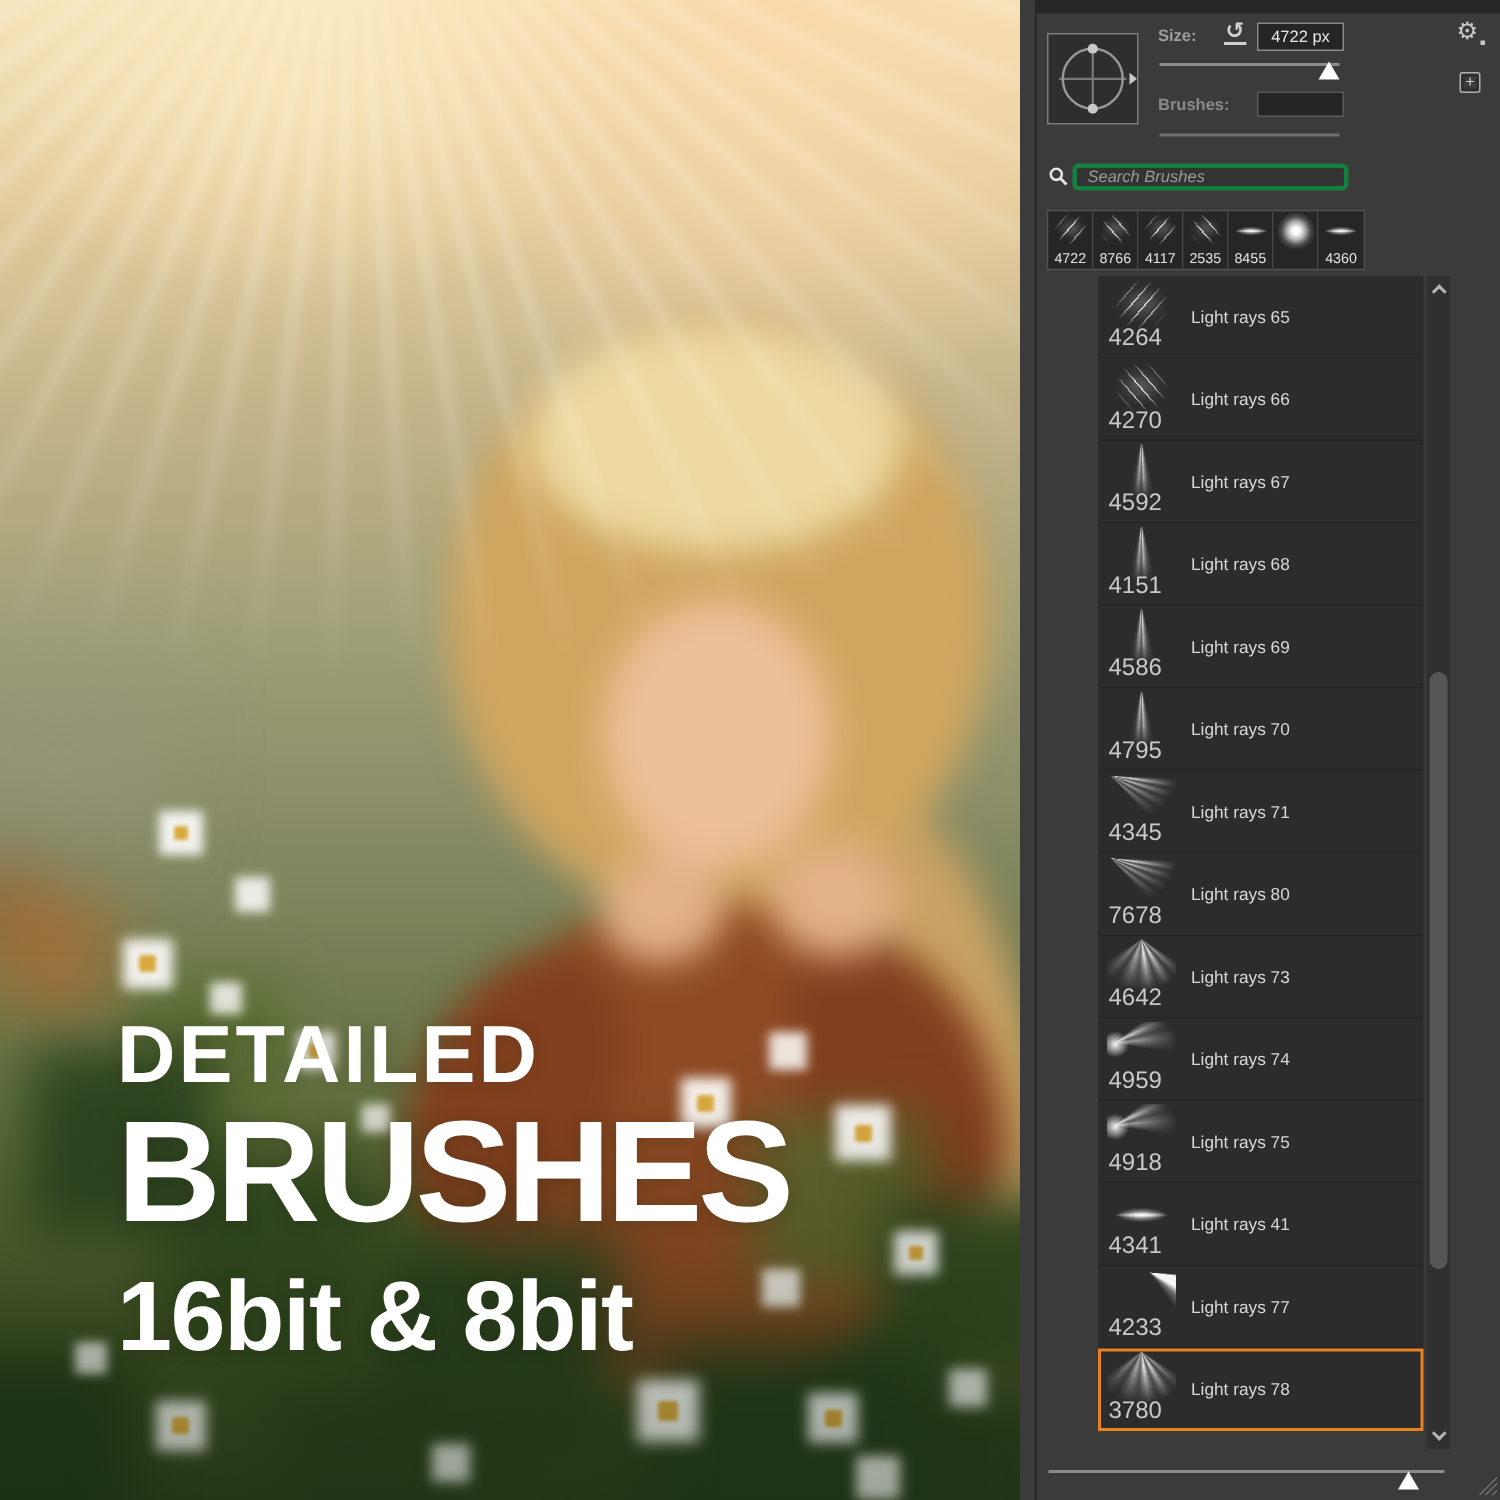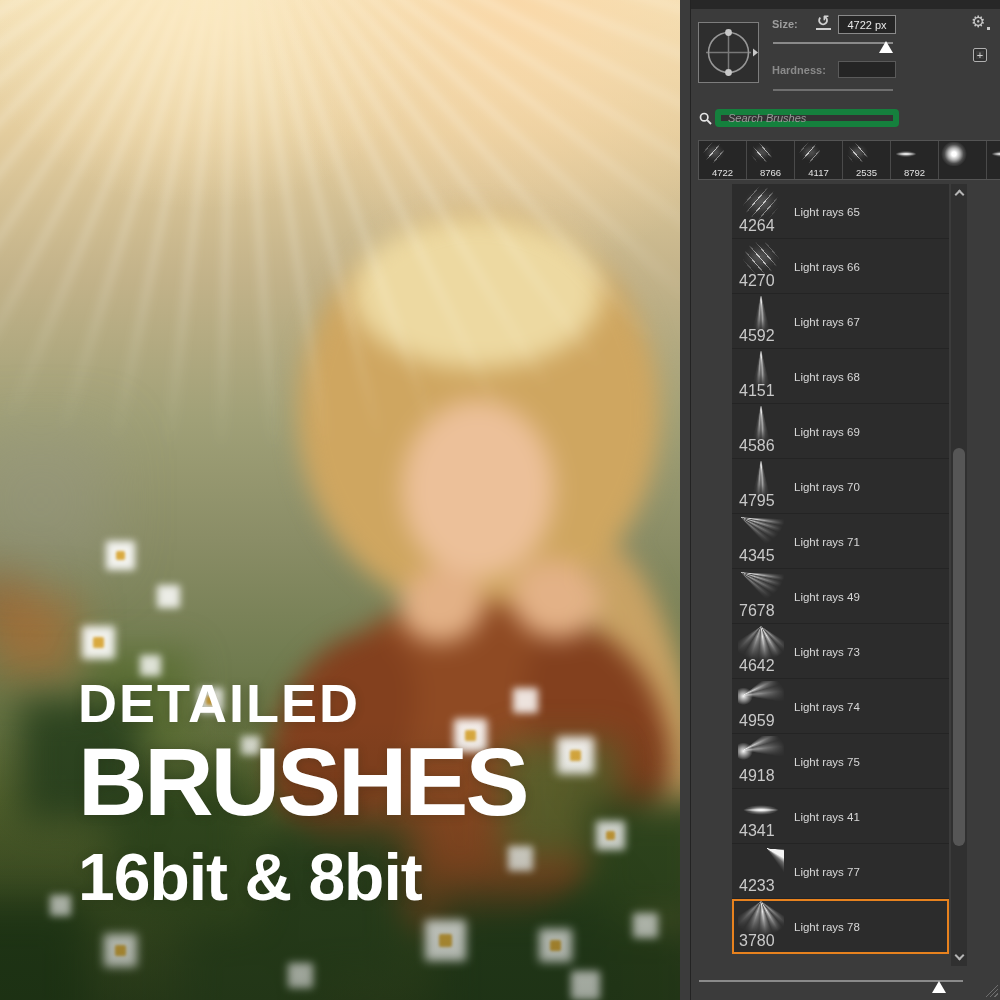--- a/index.html
+++ b/index.html
@@ -68,25 +68,25 @@
     display:flex;align-items:center;justify-content:center;}
   .reset-icon{position:absolute;left:125px;top:13px;color:#d0d0d0;font-size:15px;font-weight:700;
     border-bottom:2px solid #d0d0d0;line-height:15px;padding:0 1px;}
   .slider-track{position:absolute;height:2px;background:#8a8a8a;}
   .tri-thumb{position:absolute;width:0;height:0;border-left:7px solid transparent;border-right:7px solid transparent;border-bottom:12px solid #fff;}
   .gear{position:absolute;left:280px;top:14px;color:#c8c8c8;font-size:16px;line-height:16px;}
   .gear-dot{display:inline-block;width:3px;height:3px;background:#c8c8c8;margin-left:2px;vertical-align:bottom;}
   .newbrush{position:absolute;left:282px;top:48px;width:14px;height:14px;border:1px solid #b0b0b0;border-radius:2px;
     color:#d0d0d0;font-size:11px;line-height:12px;text-align:center;box-shadow:0 0 0 2px #2f2f2f inset;}
   .search-icon{position:absolute;left:8px;top:111px;}
-  .search-input{position:absolute;left:24px;top:109px;width:184px;height:18px;background:#333;border:6px solid #15803d;
+  .search-input{position:absolute;left:24px;top:109px;width:184px;height:18px;background:#333;border:3px solid #15803d;
     border-radius:4px;display:flex;align-items:center;padding:0 7px;}
   .search-ph{font-size:11px;font-style:italic;color:#9a9a9a;}
   .presets{position:absolute;left:7px;top:140px;height:40px;display:flex;border:1px solid #545454;background:#262626;}
-  .tile{width:48px;height:38px;border-right:1px solid #4a4a4a;position:relative;background:#262626;}
+  .tile{width:30px;height:38px;border-right:1px solid #4a4a4a;position:relative;background:#262626;}
   .tile:last-child{border-right:none;}
   .tile .bt{position:absolute;left:1px;top:1px;width:28px;height:24px;}
   .tnum{position:absolute;left:0;bottom:1px;width:100%;text-align:center;font-size:9.5px;color:#e2e2e2;}
   .brush-list{position:absolute;left:41px;top:184px;width:217px;}
   .brow{position:relative;width:217px;height:55px;background:#2c2c2c;border-bottom:1px solid #242424;}
   .brow.selected{outline:2px solid #e8821e;outline-offset:-2px;z-index:2;}
   .brow .bt{position:absolute;left:6px;top:2px;width:46px;height:38px;}
   .bsize{position:absolute;left:7px;bottom:3px;font-size:16px;color:#c9c9c9;}
   .bname{position:absolute;left:62px;top:0;height:55px;display:flex;align-items:center;font-size:11.5px;color:#d8d8d8;text-align:center;}
   .vscroll{position:absolute;left:260px;top:184px;width:16px;height:782px;background:#303030;}
@@ -186,21 +186,21 @@
     </div>
 
     <span class="lbl" style="left:81px;top:18px;">Size:</span>
     <span class="reset-icon">↺</span>
     <div class="valbox" style="left:147px;top:15px;width:58px;height:19px;">4722 px</div>
     <div class="slider-track" style="left:82px;top:42px;width:120px;"></div>
     <div class="tri-thumb size-thumb"></div>
     <div class="gear">⚙<span class="gear-dot"></span></div>
     <div class="newbrush">+</div>
 
-    <span class="lbl" style="left:81px;top:64px;color:#8a8a8a;">Hardness:</span>
+    <span class="lbl" style="left:81px;top:64px;color:#8a8a8a;">Brushes:</span>
     <div class="valbox" style="left:147px;top:61px;width:58px;height:17px;border-color:#5a5a5a;"></div>
     <div class="slider-track" style="left:82px;top:89px;width:120px;background:#6f6f6f;"></div>
 
     <span class="search-icon">
       <svg width="13" height="13" viewBox="0 0 13 13">
           <circle cx="5.2" cy="5.2" r="3.7" stroke="#e5e5e5" stroke-width="1.7" fill="none"></circle>
           <line x1="8.2" y1="8.2" x2="12" y2="12" stroke="#e5e5e5" stroke-width="1.9"></line>
         </svg>
     </span>
     <div class="search-input">
@@ -219,21 +219,21 @@
         <div class="tile">
           <div class="bt bt-diag"></div>
           <div class="tnum">4117</div>
         </div>
         <div class="tile">
           <div class="bt bt-diagb"></div>
           <div class="tnum">2535</div>
         </div>
         <div class="tile">
           <div class="bt bt-streak"></div>
-          <div class="tnum">8792</div>
+          <div class="tnum">8455</div>
         </div>
         <div class="tile">
           <div class="bt bt-round"></div>
           <div class="tnum"></div>
         </div>
         <div class="tile">
           <div class="bt bt-streak"></div>
           <div class="tnum">4360</div>
         </div>
       </div>
@@ -270,21 +270,21 @@
           <span class="bname">Light rays 70</span>
         </div>
         <div class="brow">
           <div class="bt bt-fan-tl"></div>
           <span class="bsize">4345</span>
           <span class="bname">Light rays 71</span>
         </div>
         <div class="brow">
           <div class="bt bt-fan-tl"></div>
           <span class="bsize">7678</span>
-          <span class="bname">Light rays 49</span>
+          <span class="bname">Light rays 80</span>
         </div>
         <div class="brow">
           <div class="bt bt-fan-top"></div>
           <span class="bsize">4642</span>
           <span class="bname">Light rays 73</span>
         </div>
         <div class="brow">
           <div class="bt bt-beam"></div>
           <span class="bsize">4959</span>
           <span class="bname">Light rays 74</span>

